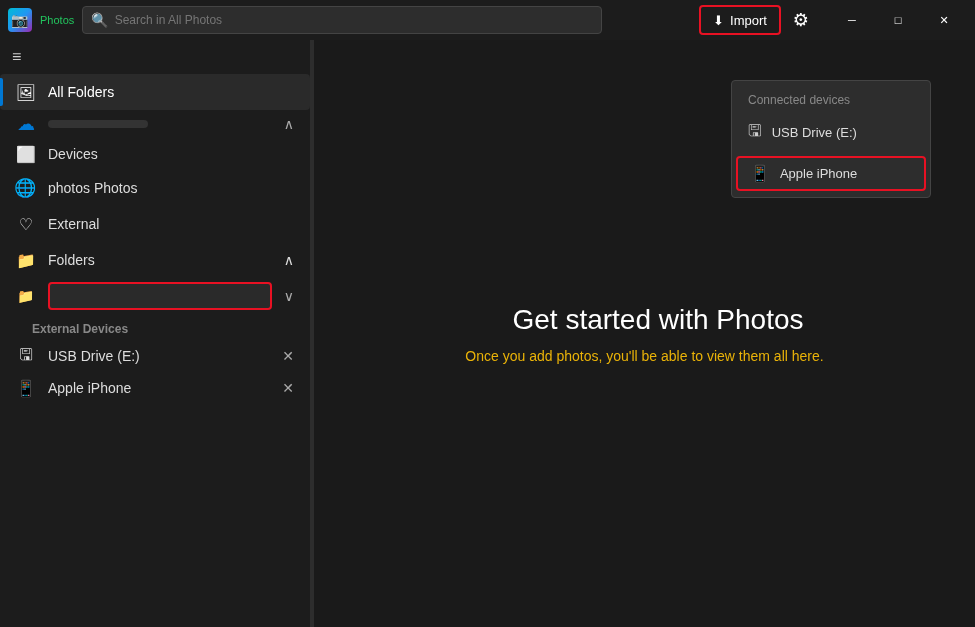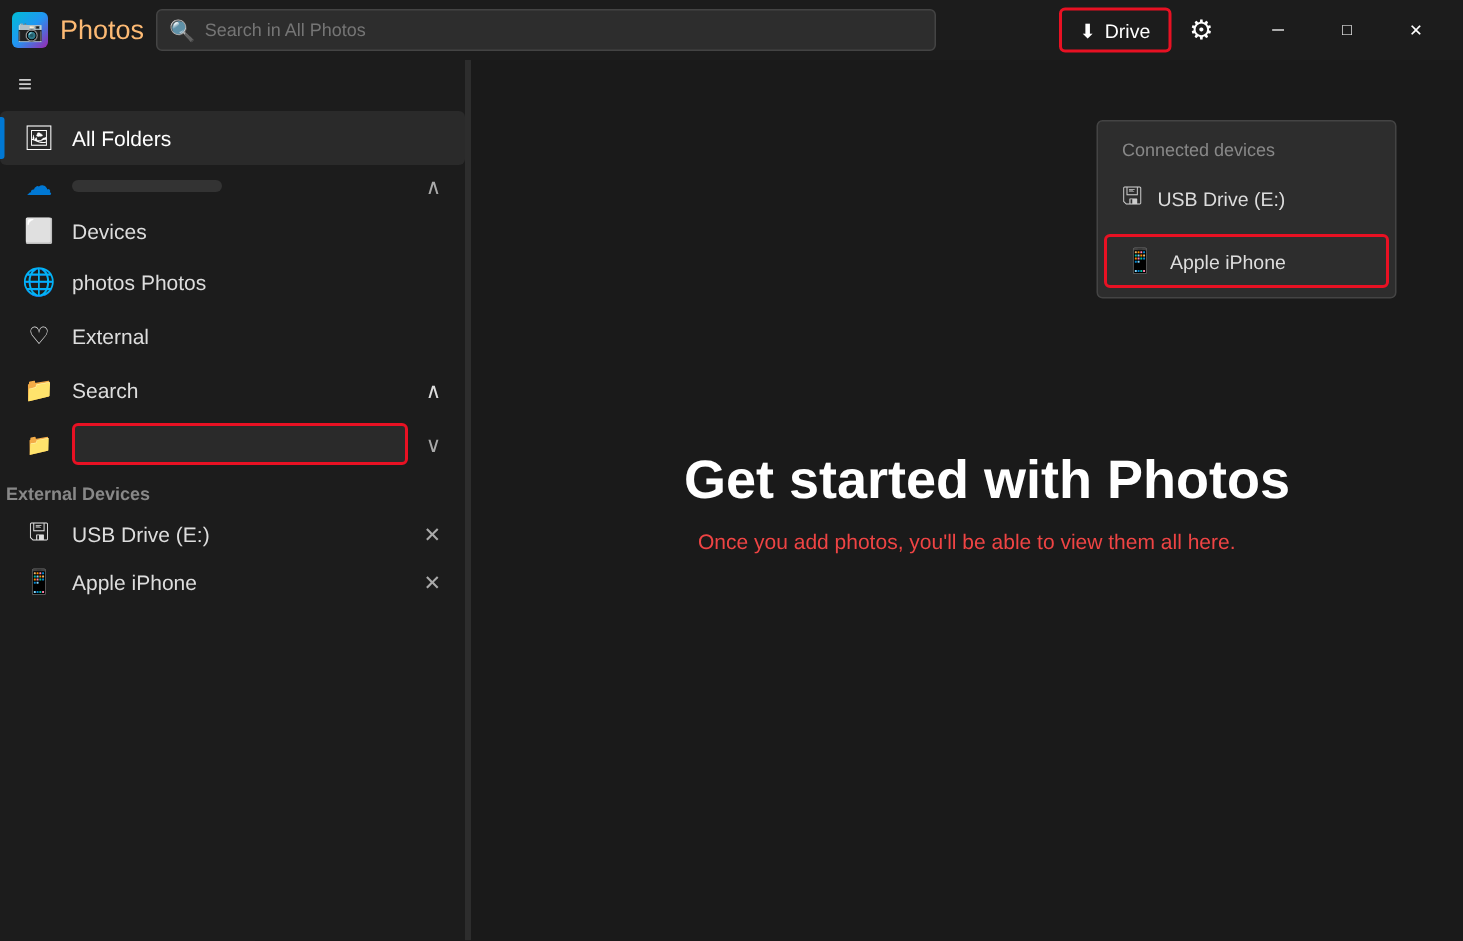--- a/index.html
+++ b/index.html
@@ -34,22 +34,22 @@
       width: 24px;
       height: 24px;
       background: linear-gradient(135deg, #00bcd4 0%, #2196f3 50%, #9c27b0 100%);
       border-radius: 4px;
       display: flex;
       align-items: center;
       justify-content: center;
       font-size: 14px;
     }
     .app-title {
-      font-size: 18px;
-      color: #fdba74;
+      font-size: 11px;
+      color: #22c55e;
     }
     .search-bar {
       flex: 1;
       max-width: 520px;
       height: 28px;
       background: #2d2d2d;
       border: 1px solid #444;
       border-radius: 4px;
       display: flex;
       align-items: center;
@@ -197,21 +197,21 @@
       border-radius: 4px;
     }
     .sidebar-collapse-btn {
       background: transparent;
       border: none;
       color: #aaa;
       font-size: 14px;
       cursor: pointer;
     }
     .sidebar-section-label {
-      padding: 8px 4px 4px;
+      padding: 8px 32px 4px;
       font-size: 12px;
       color: #888;
       font-weight: 600;
     }
     .sidebar-item-row {
       display: flex;
       align-items: center;
       padding: 6px 16px;
       cursor: pointer;
       gap: 12px;
@@ -248,28 +248,28 @@
       flex: 1;
       background: #1a1a1a;
       display: flex;
       align-items: center;
       justify-content: center;
       flex-direction: column;
       gap: 12px;
       position: relative;
     }
     .content-title {
-      font-size: 36px;
-      font-weight: 700;
+      font-size: 28px;
+      font-weight: 400;
       color: #fff;
       margin-left: 27px;
     }
     .content-subtitle {
       font-size: 14px;
-      color: #ef4444;
+      color: #eab308;
     }
 
     
     .dropdown {
       position: absolute;
       top: 40px;
       right: 44px;
       background: #2d2d2d;
       border: 1px solid #444;
       border-radius: 4px;
@@ -329,21 +329,21 @@
     <div class="app-icon">📷</div>
     <span class="app-title">Photos</span>
     <div class="search-bar">
       <span class="search-icon-svg">🔍</span>
       <input type="text" placeholder="Search in All Photos" style="">
     </div>
   </div>
   <div class="title-bar-right">
     <button class="import-btn">
       <span>⬇</span>
-      <span>Drive</span>
+      <span>Import</span>
     </button>
     <button class="settings-btn">
       <span>⚙</span>
     </button>
     <div class="window-controls">
       <button class="win-btn">─</button>
       <button class="win-btn">□</button>
       <button class="win-btn close">✕</button>
     </div>
   </div>
@@ -379,21 +379,21 @@
       <span>photos Photos</span>
     </div>
 
     <div class="sidebar-item">
       <div class="sidebar-icon">♡</div>
       <span>External</span>
     </div>
 
     <div class="sidebar-item">
       <div class="sidebar-icon">📁</div>
-      <span style="flex:1;">Search</span>
+      <span style="flex:1;">Folders</span>
       <span>∧</span>
     </div>
 
     <div class="folder-row">
       <div class="sidebar-icon" style="font-size:14px;">📁</div>
       <div class="folder-selected"></div>
       <button class="sidebar-collapse-btn">∨</button>
     </div>
 
     <div class="sidebar-section-label">External Devices</div>

